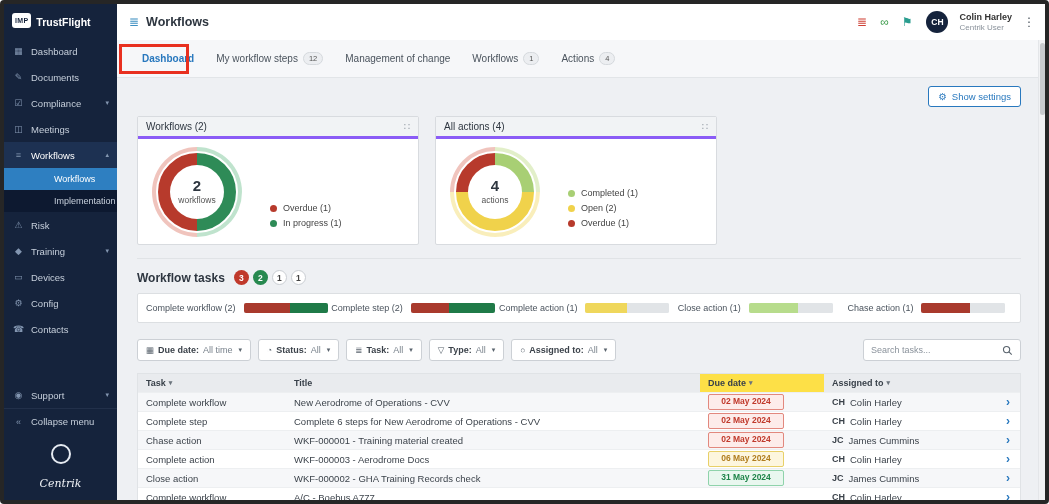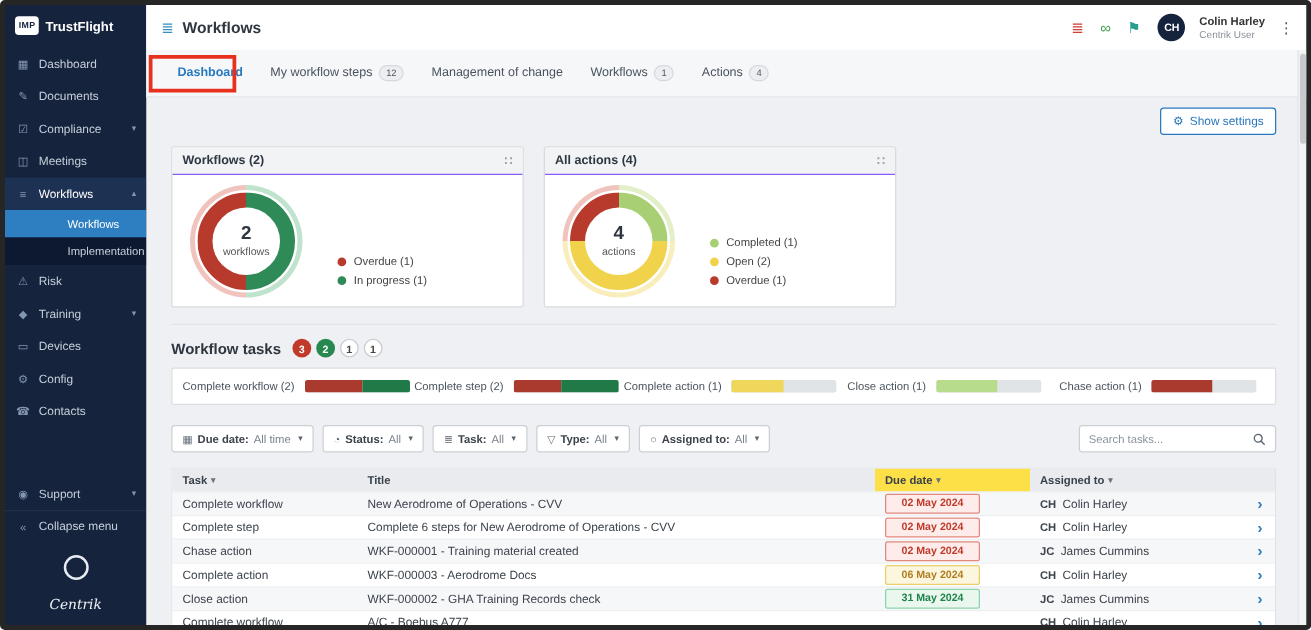--- a/index.html
+++ b/index.html
@@ -74,21 +74,21 @@
 .annotation{position:absolute;left:2px;top:4px;width:70px;height:30px;border:3px solid #e8301f;z-index:5;pointer-events:none}
 
 
 .content{flex:1;overflow:hidden;padding:8px 24px 0 20px;position:relative}
 .settings-row{display:flex;justify-content:flex-end;margin-bottom:9px}
 .btn-settings{display:inline-flex;align-items:flex-end;gap:5px;background:#fff;border:1px solid #2878be;color:#2878be;border-radius:3px;font-size:9.5px;padding:4px 9px;cursor:pointer;font-family:inherit}
 .ic-gear::before{content:"⚙"}
 
 .cards{display:flex;gap:16px;margin-bottom:13px}
 .card{width:282px;background:#fff;border:1px solid #d8dbdf;border-radius:2px}
-.card-head{height:22px;background:#f1f3f5;border-bottom:1px solid #8b5cf6;display:flex;align-items:center;padding:0 8px;font-size:10px;font-weight:bold;color:#2e3640}
+.card-head{height:22px;background:#f1f3f5;border-bottom:3px solid #8b5cf6;display:flex;align-items:center;padding:0 8px;font-size:10px;font-weight:normal;color:#2e3640}
 .grip{margin-left:auto;color:#9aa1a9;font-size:10px;cursor:grab}
 .grip::after{content:"∷"}
 .card-body{display:flex;padding:8px 14px;height:105px;align-items:center}
 .donut-outer{width:90px;height:90px;border-radius:50%;position:relative;flex:0 0 90px}
 .donut{position:absolute;inset:4px;border-radius:50%;border:2px solid #fff}
 .hole{position:absolute;inset:12px;background:#fff;border-radius:50%;display:flex;flex-direction:column;align-items:center;justify-content:center}
 .hole .val{font-size:15px;font-weight:bold;color:#2e3640;line-height:1}
 .hole .lab{font-size:8.5px;color:#555;margin-top:2px}
 .legend{margin-left:28px;align-self:flex-end;padding-bottom:8px;display:flex;flex-direction:column;gap:5px}
 .leg{display:flex;align-items:center;gap:6px;font-size:9px;color:#444}

